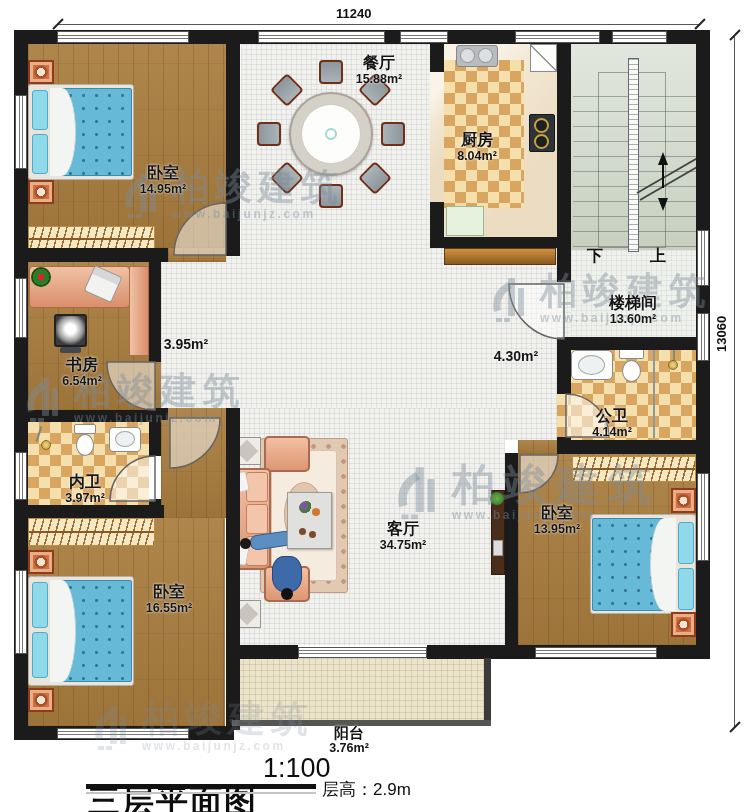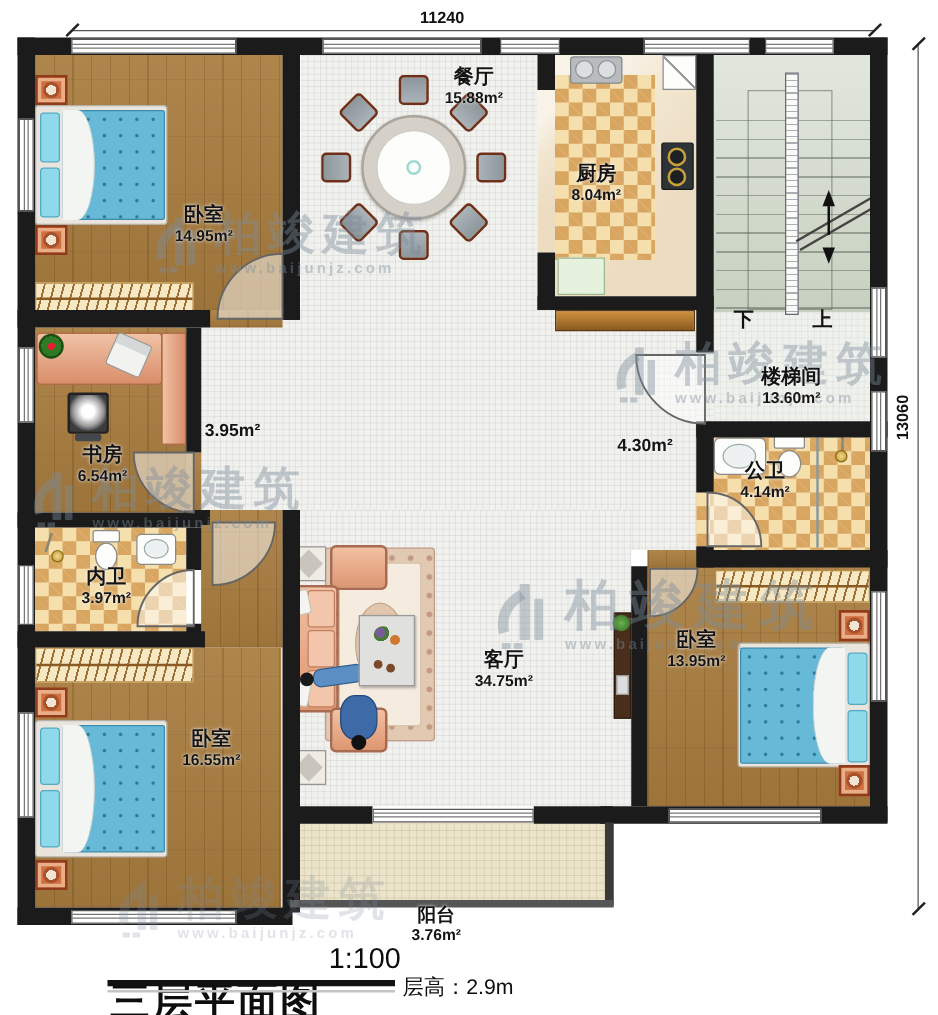--- a/index.html
+++ b/index.html
@@ -354,25 +354,25 @@
   <div class="rlabel" style="left:186px;top:344px;">
       <div class="ar" style="font-size:14px;">3.95m²</div>
     </div>
   <div class="rlabel" style="left:516px;top:356px;">
       <div class="ar" style="font-size:14px;">4.30m²</div>
     </div>
   <div class="rlabel" style="left:82px;top:372px;">
       <div class="nm">书房</div>
       <div class="ar">6.54m²</div>
     </div>
-  <div class="rlabel" style="left:612px;top:385px;">
+  <div class="rlabel" style="left:612px;top:423px;">
       <div class="nm">公卫</div>
       <div class="ar">4.14m²</div>
     </div>
-  <div class="rlabel" style="left:85px;top:470px;">
+  <div class="rlabel" style="left:85px;top:489px;">
       <div class="nm">内卫</div>
       <div class="ar">3.97m²</div>
     </div>
   <div class="rlabel" style="left:403px;top:519px;margin-top:17px;">
       <div class="nm">客厅</div>
       <div class="ar">34.75m²</div>
     </div>
   <div class="rlabel" style="left:169px;top:599px;">
       <div class="nm">卧室</div>
       <div class="ar">16.55m²</div>
@@ -393,18 +393,18 @@
   <div class="tick" style="left:693px;top:23px;"></div>
   <div class="dimtext" style="left:336px;top:6px;">11240</div>
   <div class="dimline" style="left:734px;top:35px;width:1px;height:693px;"></div>
   <div class="tick" style="left:728px;top:34px;"></div>
   <div class="tick" style="left:728px;top:726px;"></div>
   <div class="dimtext" style="left:714px;top:352px;transform:rotate(-90deg);transform-origin:0 0;">13060</div>
 
   <div class="tb" style="left:88px;top:780px;font-size:32px;font-weight:bold;letter-spacing:2px;">三层平面图</div>
   <div class="tb" style="left:86px;top:784px;width:230px;height:5px;background:#111;"></div>
   <div class="tb" style="left:86px;top:792px;width:230px;height:2px;background:#c4c4c4;"></div>
-  <div class="tb" style="left:263px;top:753px;font-size:23px;">1:100</div>
+  <div class="tb" style="left:263px;top:753px;font-size:27px;">1:100</div>
   <div class="tb" style="left:322px;top:778px;font-size:17px;">
     <span>层高：</span><span>2.9m</span>
   </div>
 
 </div>
 
 </body></html>

